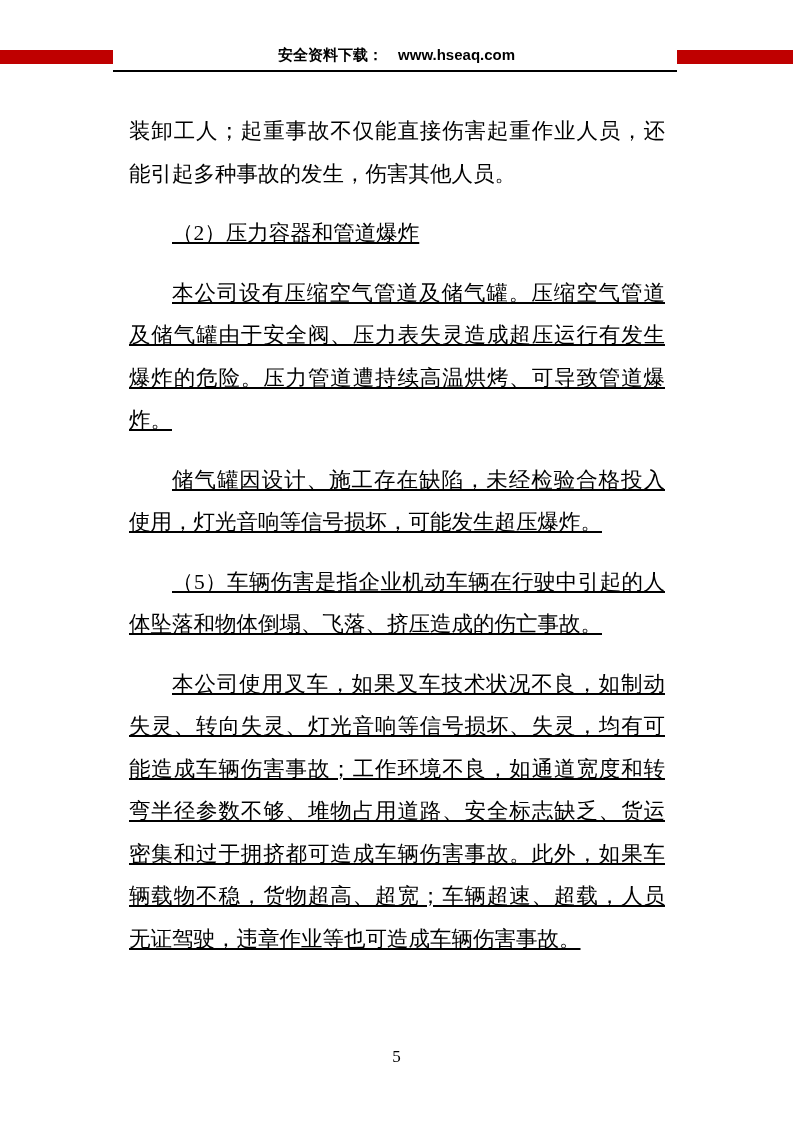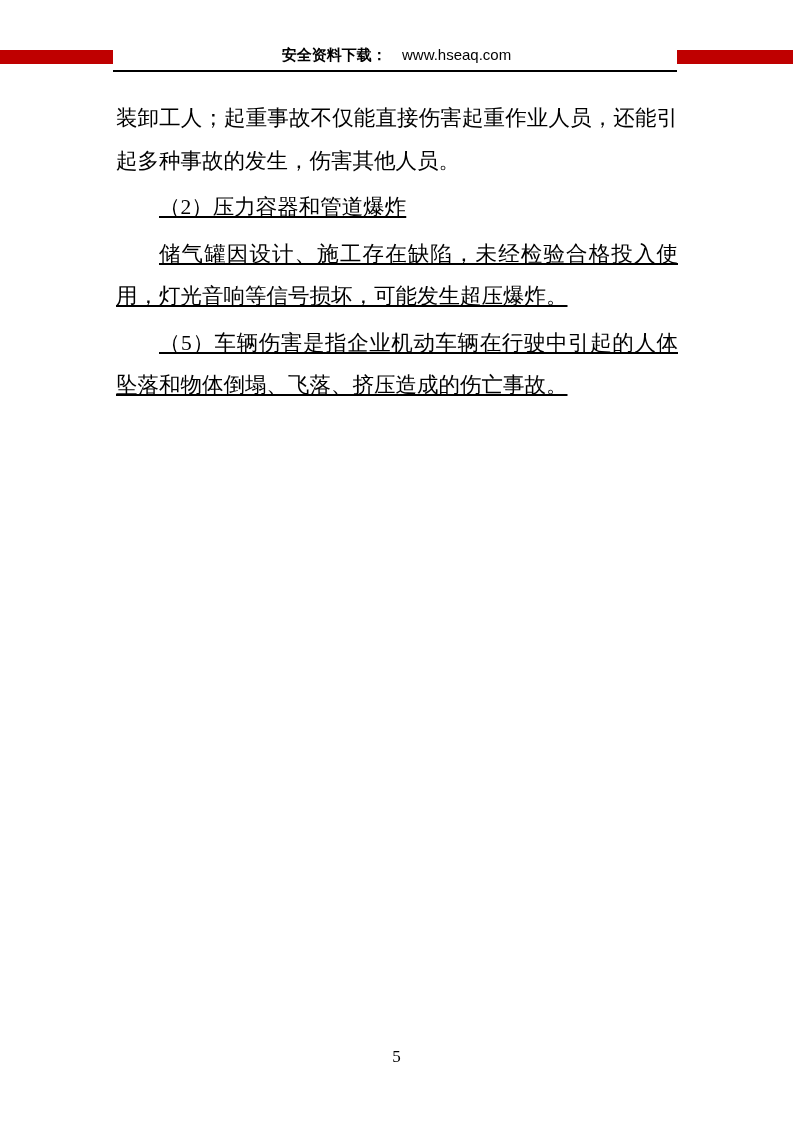--- a/index.html
+++ b/index.html
@@ -30,42 +30,42 @@
     top: 44px;
     left: 0;
     width: 100%;
     text-align: center;
     font-family: "Liberation Sans", sans-serif;
     font-size: 15px;
     line-height: 22px;
     white-space: nowrap;
   }
   .header-text .site-label { font-weight: 700; }
-  .header-text .site-url   { font-weight: 400; margin-left: 11px; }
+  .header-text .site-url   { font-weight: 700; margin-left: 11px; }
   .header-rule {
     position: absolute;
     top: 70px;
     left: 113px;
     width: 564px;
     height: 2px;
     background: #000000;
   }
   
   .doc-body {
     position: absolute;
     top: 93px;
     left: 112px;
     width: 570px;
     font-size: 21.5px;
     line-height: 42.5px;
     text-align: justify;
     text-justify: inter-ideograph;
   }
   .doc-body p {
-    margin: 4px;
+    margin: 17px;
     padding: 0;
   }
   .doc-body p.indent { text-indent: 2em; text-decoration: underline; }
   
   .page-number {
     position: absolute;
     top: 1046px;
     left: 0;
     width: 100%;
     text-align: center;
@@ -84,19 +84,21 @@
   <div class="header-text">
     <span class="site-label">安全资料下载：</span>
     <span class="site-url">www.hseaq.com</span>
   </div>
 
   <div class="header-rule"></div>
 
   <div class="doc-body">
     <p class="noindent">装卸工人；起重事故不仅能直接伤害起重作业人员，还能引起多种事故的发生，伤害其他人员。</p>
     <p class="indent">（2）压力容器和管道爆炸</p>
+    <p class="indent">本公司设有压缩空气管道及储气罐。压缩空气管道及储气罐由于安全阀、压力表失灵造成超压运行有发生爆炸的危险。压力管道遭持续高温烘烤、可导致管道爆炸。</p>
     <p class="indent">储气罐因设计、施工存在缺陷，未经检验合格投入使用，灯光音响等信号损坏，可能发生超压爆炸。</p>
     <p class="indent">（5）车辆伤害是指企业机动车辆在行驶中引起的人体坠落和物体倒塌、飞落、挤压造成的伤亡事故。</p>
+    <p class="indent">本公司使用叉车，如果叉车技术状况不良，如制动失灵、转向失灵、灯光音响等信号损坏、失灵，均有可能造成车辆伤害事故；工作环境不良，如通道宽度和转弯半径参数不够、堆物占用道路、安全标志缺乏、货运密集和过于拥挤都可造成车辆伤害事故。此外，如果车辆载物不稳，货物超高、超宽；车辆超速、超载，人员无证驾驶，违章作业等也可造成车辆伤害事故。</p>
   </div>
 
   <div class="page-number">5</div>
 
 </div>
 
 </body></html>

